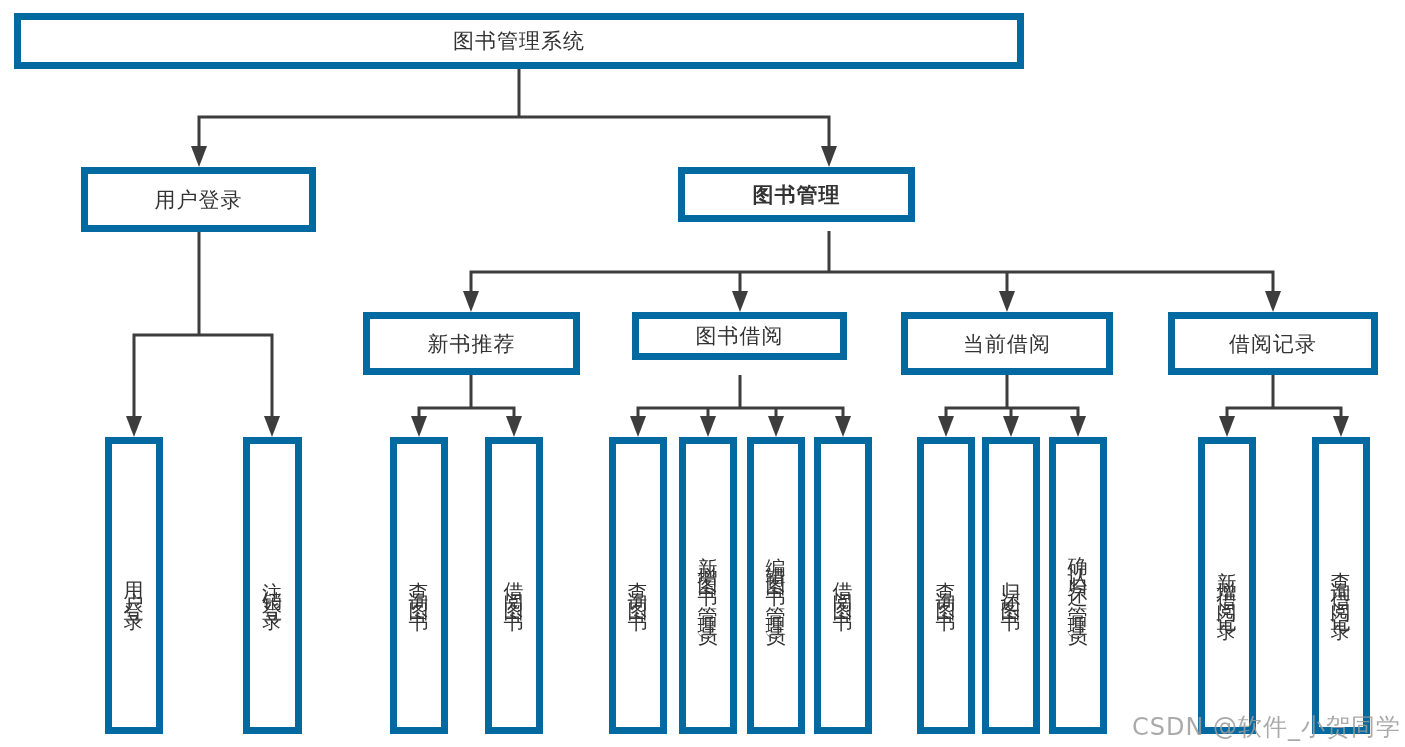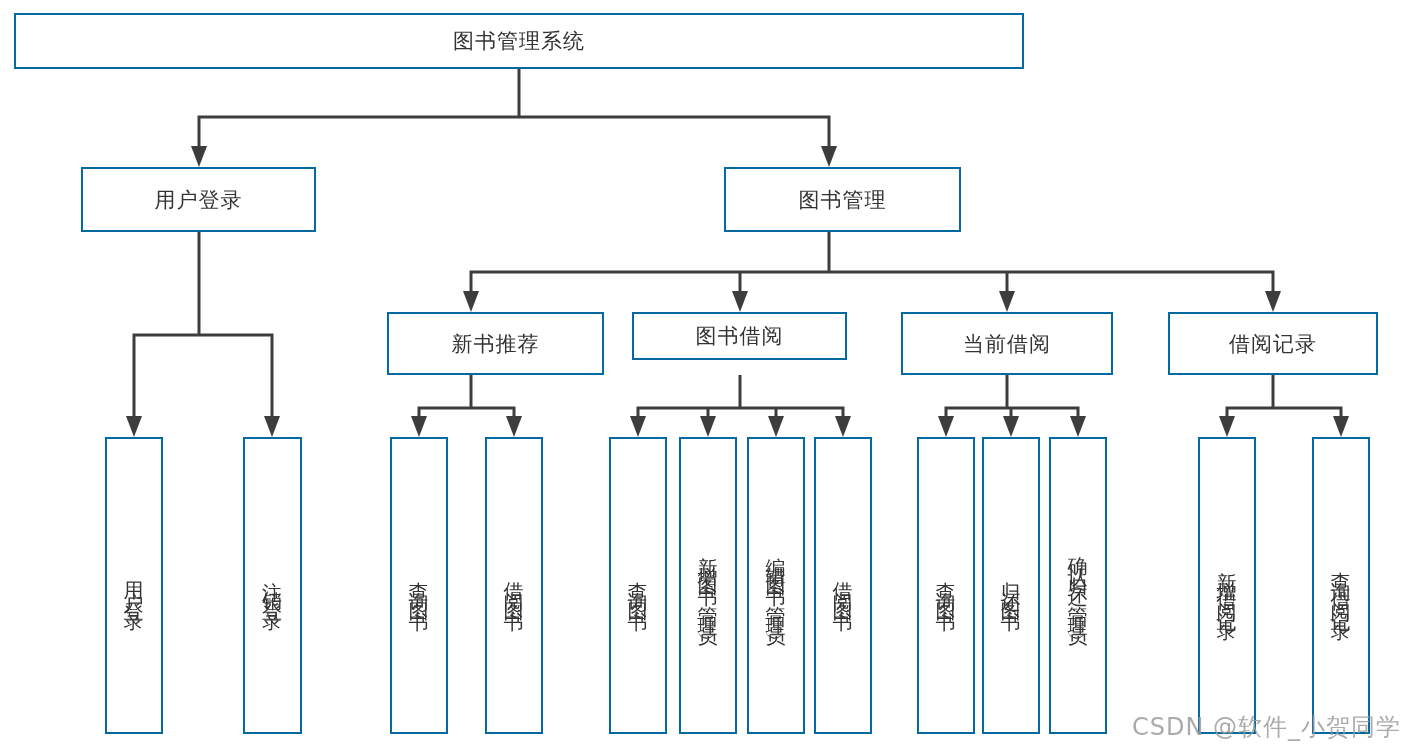--- a/index.html
+++ b/index.html
@@ -4,21 +4,21 @@
 <style>
   html,body{margin:0;padding:0;background:#ffffff;}
   .stage{
     position:relative;width:1405px;height:747px;background:#ffffff;
     font-family:"DejaVu Sans","Liberation Sans",sans-serif;color:#333333;overflow:hidden;
   }
   .wires{position:absolute;left:0;top:0;width:1405px;height:747px;}
   .wires path{stroke:#3d3d3d;stroke-width:3;fill:none;}
   .wires polygon{fill:#3d3d3d;stroke:none;}
   .box{
-    position:absolute;border:2px solid #0369a1;background:#ffffff;box-sizing:border-box;
+    position:absolute;border:7px solid #0369a1;background:#ffffff;box-sizing:border-box;
     display:flex;align-items:center;justify-content:center;z-index:2;
   }
   .hbox{font-size:21px;letter-spacing:1px;}
   .vbox .vtext{
     writing-mode:vertical-rl;text-orientation:mixed;
     font-size:20px;line-height:1;letter-spacing:10px;white-space:nowrap;
   }
   .watermark{
     position:absolute;top:711px;right:4px;z-index:5;
     font-size:24px;color:#9c9c9c;letter-spacing:1px;opacity:.85;
@@ -77,25 +77,25 @@
     <polygon points="1333,416 1349,416 1341,437"></polygon>
   </svg>
 
   <div class="box hbox" style="left:14px;top:13px;width:1010px;height:56px;">
     <span>图书管理系统</span>
   </div>
 
   <div class="box hbox" style="left:81px;top:167px;width:235px;height:65px;">
     <span>用户登录</span>
   </div>
-  <div class="box hbox" style="left:724px;top:167px;width:237px;height:65px;">
+  <div class="box hbox" style="left:678px;top:167px;width:237px;height:55px;font-weight:bold;">
     <span>图书管理</span>
   </div>
 
-  <div class="box hbox" style="left:363px;top:312px;width:217px;height:63px;margin-left:24px;">
+  <div class="box hbox" style="left:363px;top:312px;width:217px;height:63px;">
     <span>新书推荐</span>
   </div>
   <div class="box hbox" style="left:632px;top:312px;width:215px;height:48px;">
     <span>图书借阅</span>
   </div>
   <div class="box hbox" style="left:901px;top:312px;width:212px;height:63px;">
     <span>当前借阅</span>
   </div>
   <div class="box hbox" style="left:1168px;top:312px;width:210px;height:63px;">
     <span>借阅记录</span>

